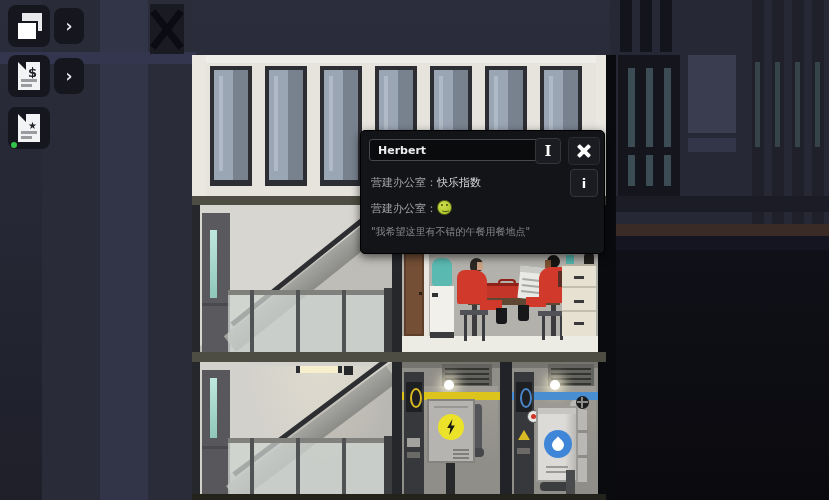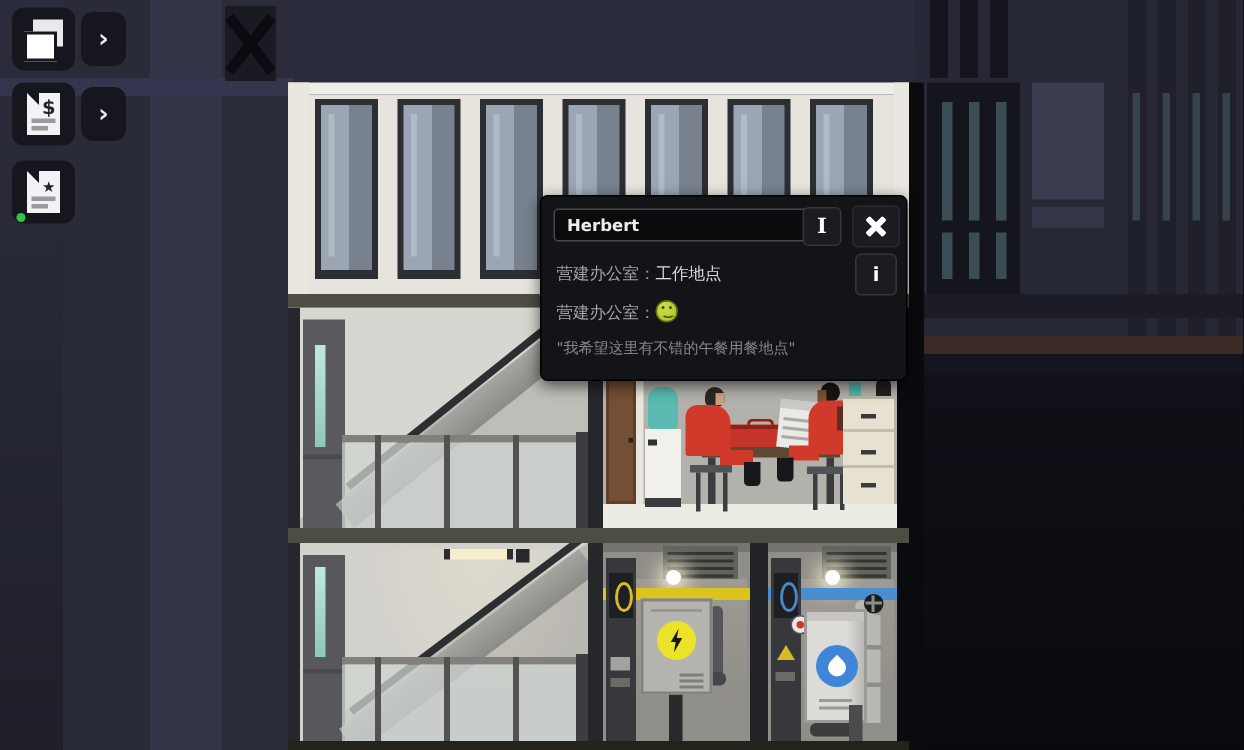--- a/index.html
+++ b/index.html
@@ -353,21 +353,21 @@
     <div class="tt-btn" style="left:174px;top:7px;width:24px;height:24px;">
       <span style="font-family:'DejaVu Serif',serif;font-weight:bold;font-size:14px;">I</span>
     </div>
     <div class="tt-btn" style="left:207px;top:6px;width:30px;height:26px;border-color:#2a2b30;">
       <span style="position:relative;width:16px;height:16px;display:block;">
         <span class="xbar" style="left:0;top:6px;transform:rotate(45deg);"></span>
         <span class="xbar" style="left:0;top:6px;transform:rotate(-45deg);"></span>
       </span>
     </div>
     <div class="abs" style="left:10px;top:40px;">
-      <span class="tt-label">营建办公室：</span><span class="tt-value">工作地点</span>
+      <span class="tt-label">营建办公室：</span><span class="tt-value">快乐指数</span>
     </div>
     <div class="tt-btn" style="left:209px;top:38px;width:26px;height:26px;">
       <span style="font-weight:bold;font-size:13px;">i</span>
     </div>
     <div class="abs" style="left:10px;top:66px;">
       <span class="tt-label">营建办公室：</span><span class="smiley"><i style="left:3px;"></i><i style="left:8px;"></i><u></u></span>
     </div>
     <div class="abs" style="left:10px;top:94px;width:225px;font-size:10px;color:#85868a;">"我希望这里有不错的午餐用餐地点"</div>
   </div>
 

